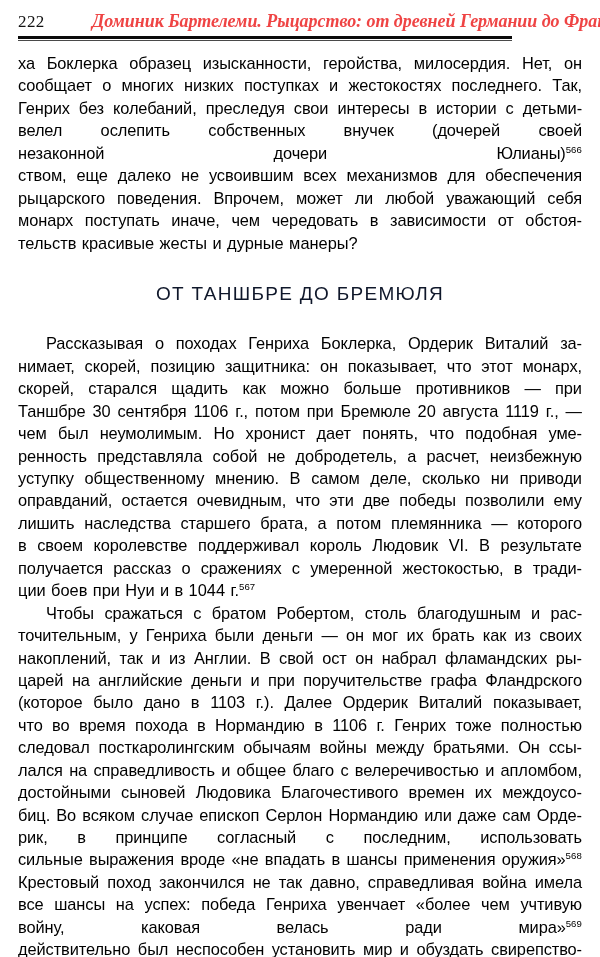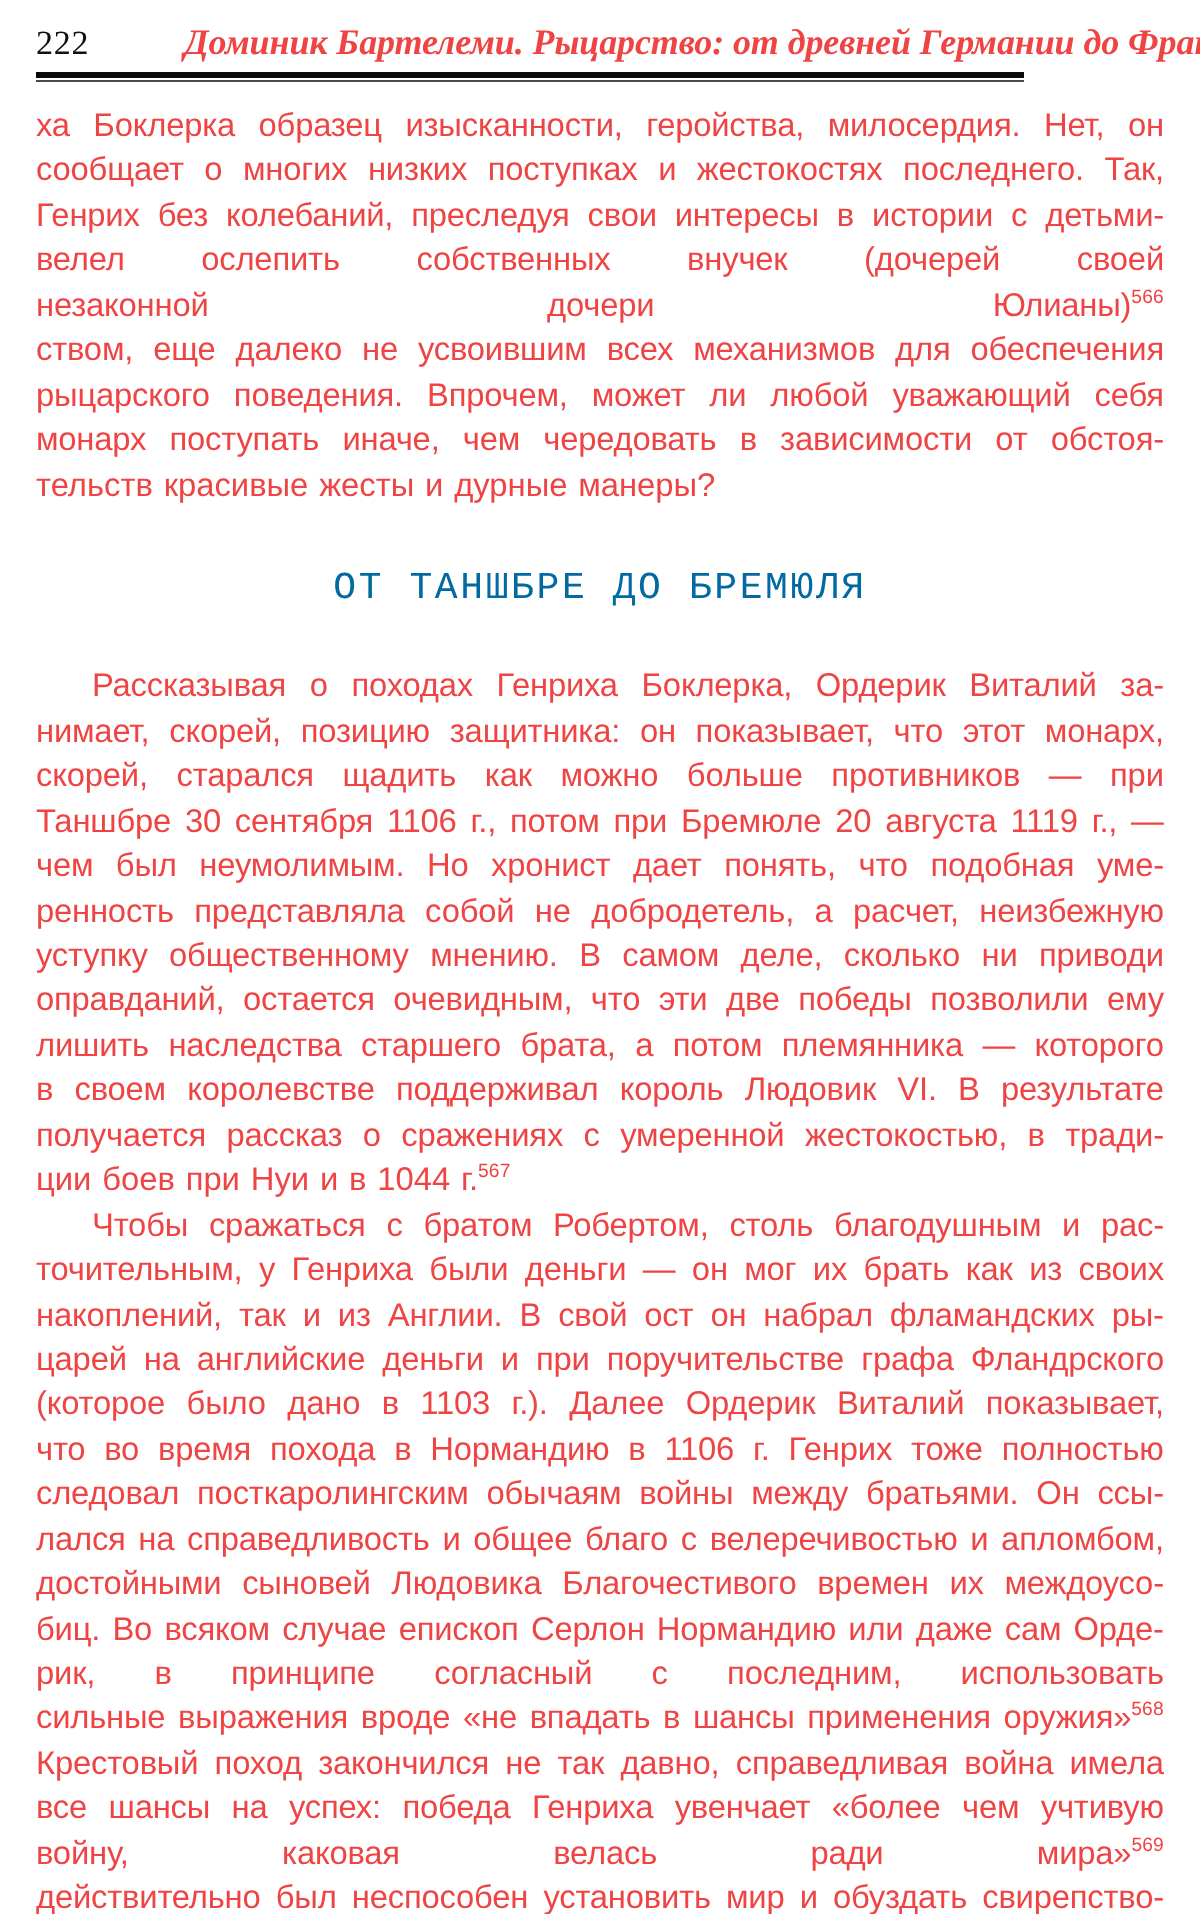--- a/index.html
+++ b/index.html
@@ -77,21 +77,21 @@
   }
 
   
   .ln {
     display: flex;
     height: 22.45px;
     align-items: baseline;
     font-size: 16.4px;
     line-height: 22.45px;
     white-space: pre;
-    color: #ef4444;
+    color: #000000;
   }
   .ln > span.w { display: inline-block; }
   
   .ln.just { justify-content: space-between; }
   .ln.just.tight { letter-spacing: -0.1px; }
   
   .ln.flush { justify-content: flex-start; }
   .ln.flush > span.w + span.w { margin-left: 5.4px; }
 
   .indent { padding-left: 28px; box-sizing: border-box; }
@@ -99,25 +99,25 @@
   sup {
     font-size: 9.6px;
     vertical-align: super;
     line-height: 0;
     letter-spacing: 0.1px;
   }
 
   
   .sec-head {
     height: 22.45px;
-    font-family: Liberation Mono, monospace;
+    font-family: Liberation Sans, sans-serif;
     font-size: 19px;
     letter-spacing: 1.3px;
     text-align: center;
-    color: #0369a1;
+    color: #0f172a;
     line-height: 22.45px;
   }
   .gap-before-head { height: 29px; }
   .gap-after-head  { height: 27px; }
 </style>
 </head>
 <body>
 
 <div class="page">
 

